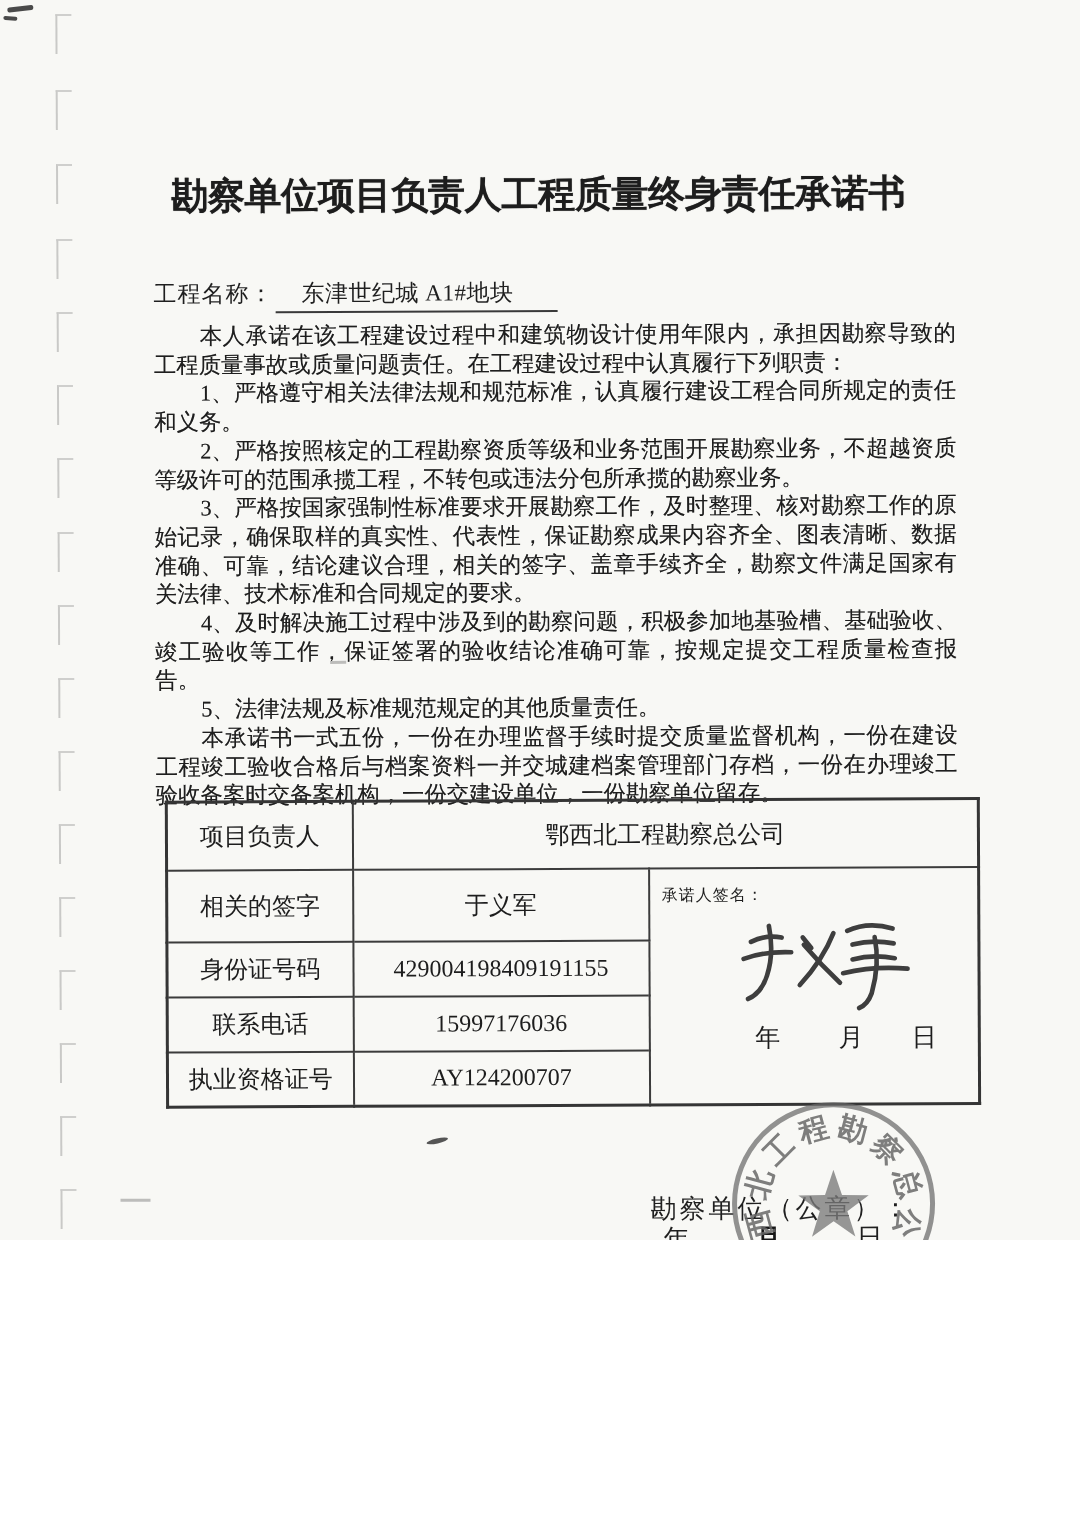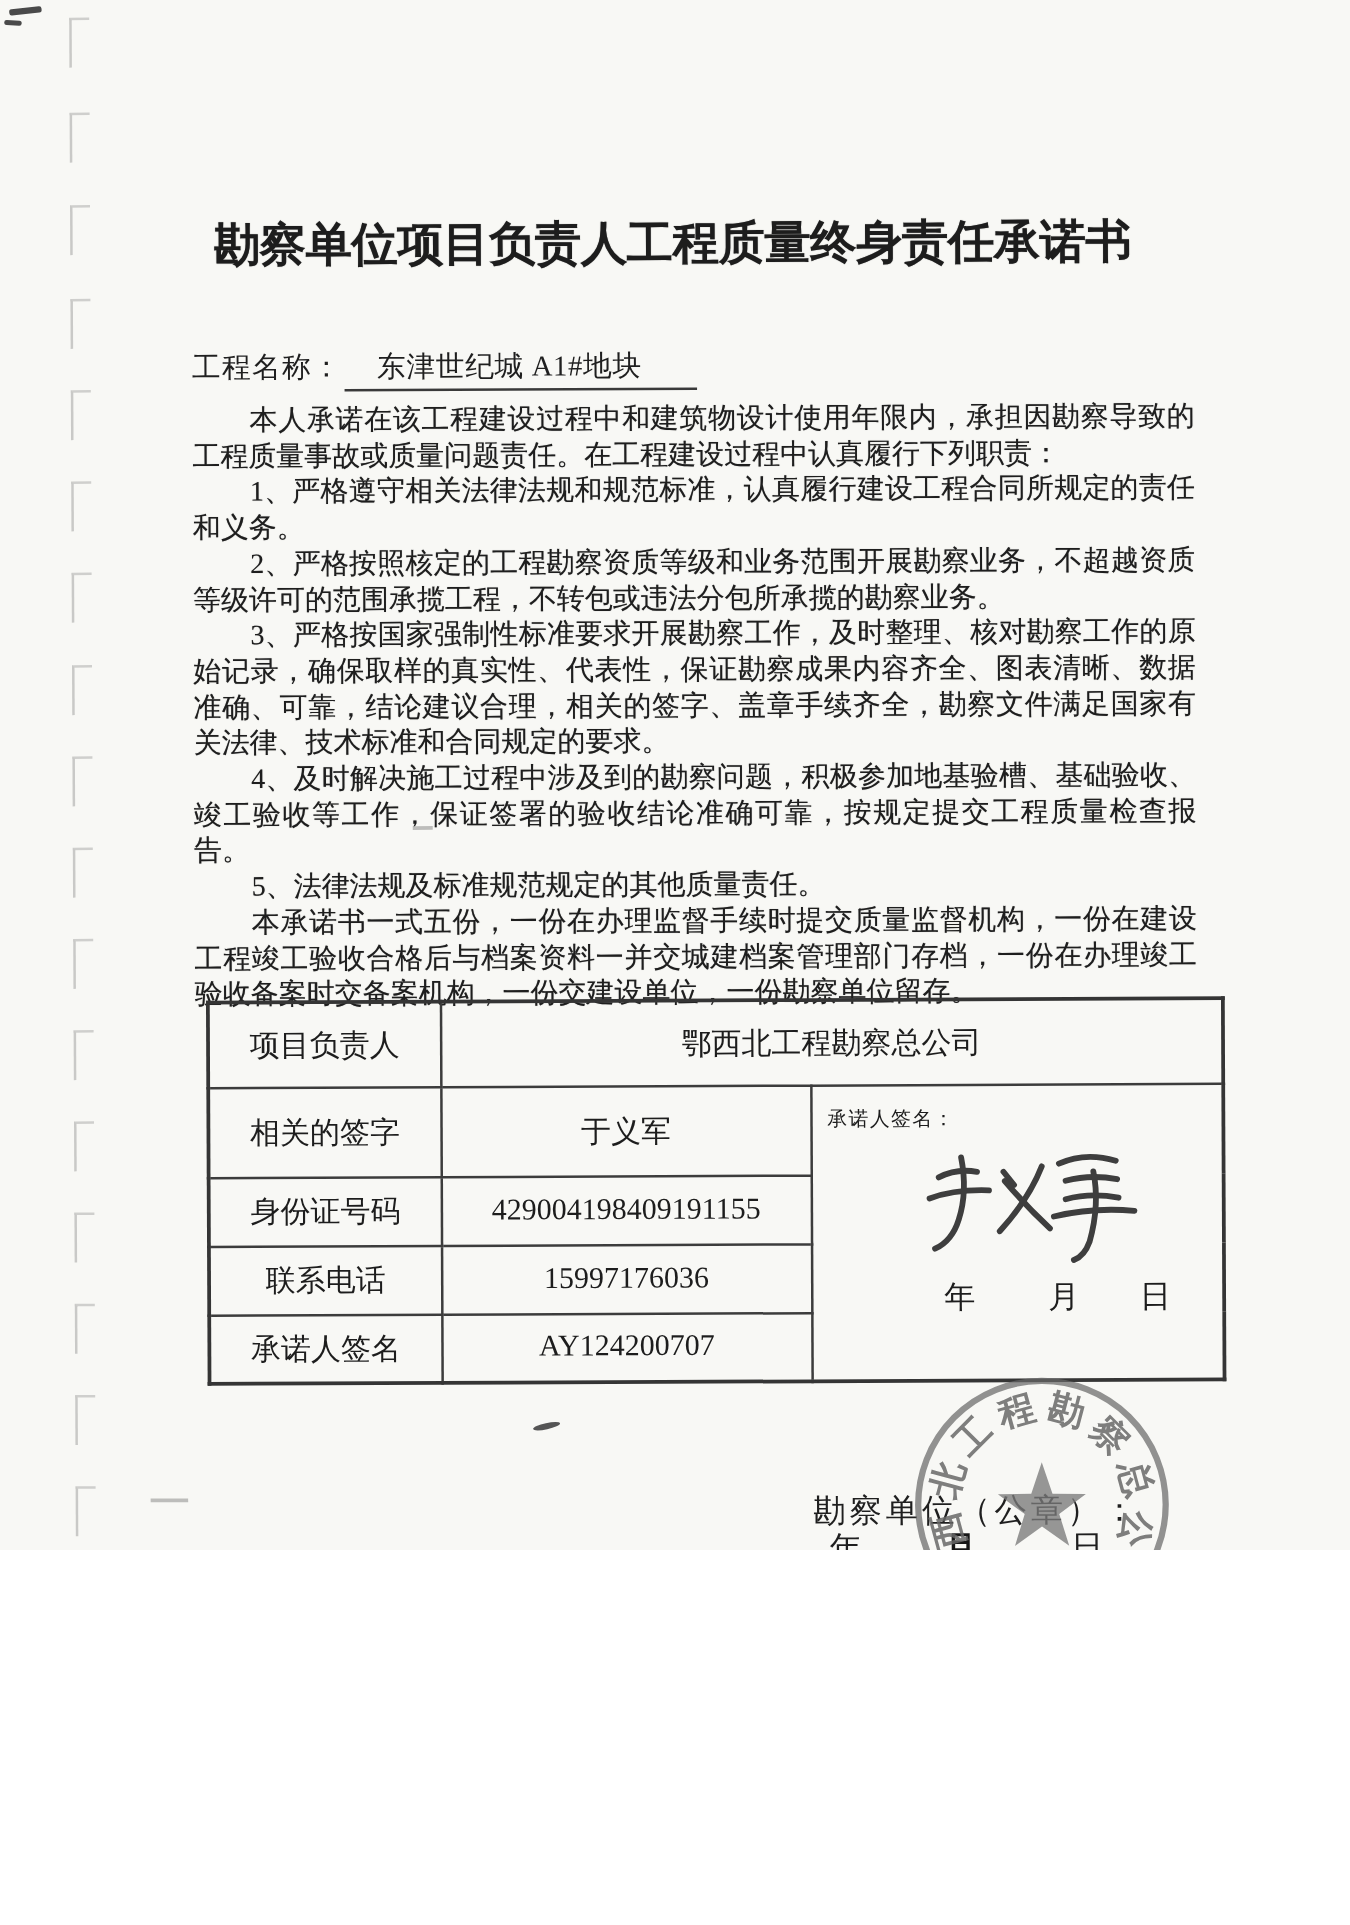--- a/index.html
+++ b/index.html
@@ -119,21 +119,21 @@
       </tr>
       <tr style="height:55px">
         <td>身份证号码</td>
         <td>429004198409191155</td>
       </tr>
       <tr style="height:55px">
         <td>联系电话</td>
         <td>15997176036</td>
       </tr>
       <tr style="height:55px">
-        <td>承诺人签名</td>
+        <td>执业资格证号</td>
         <td>AY124200707</td>
       </tr>
     </tbody>
       </table>
 
     <div class="seal-label">勘察单位（公章）：</div>
     <div class="seal-date">
       <span class="y">年</span>
       <span class="m">月</span>
       <span class="d">日</span>

